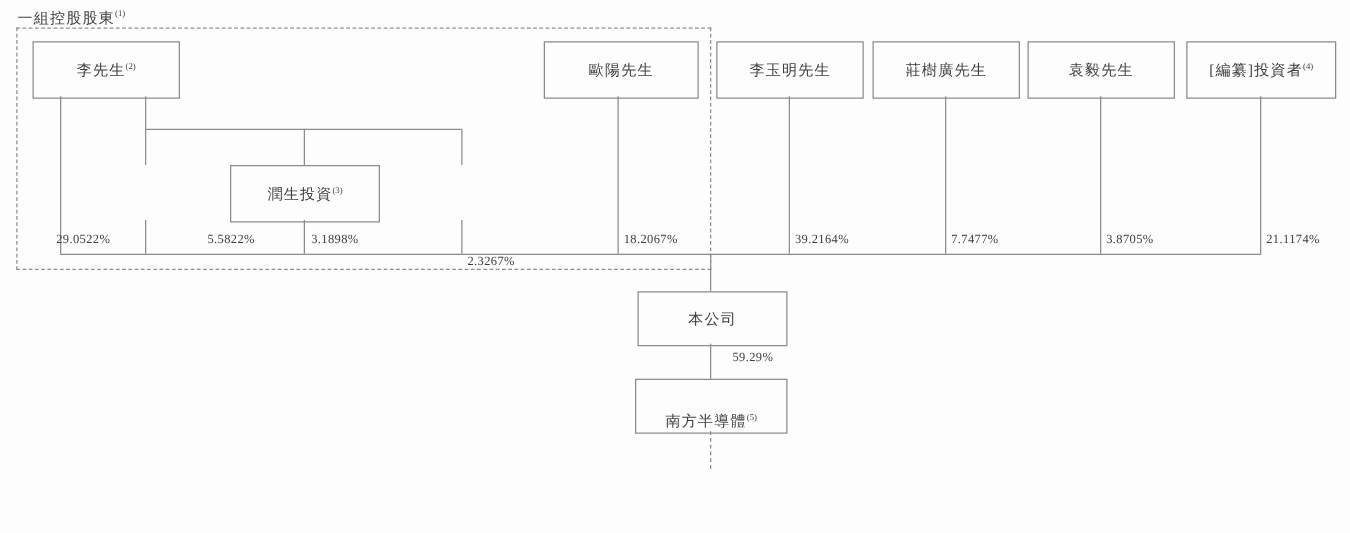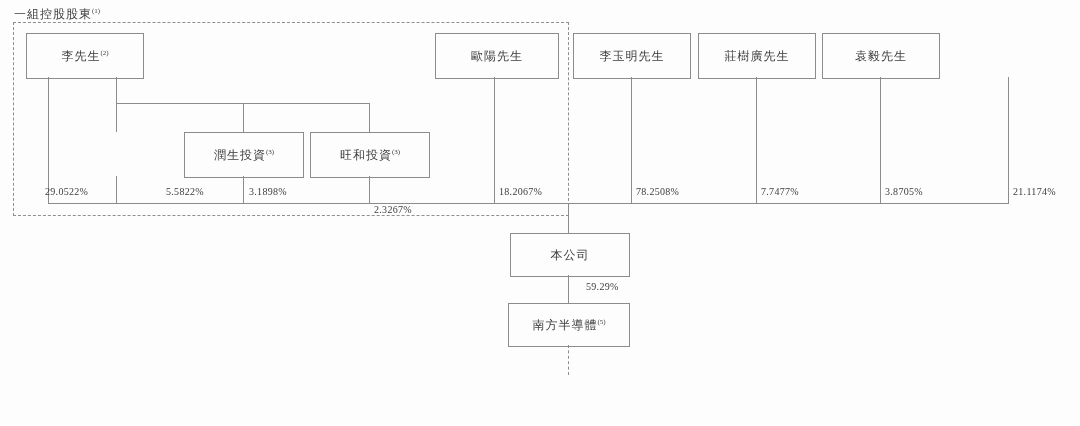--- a/index.html
+++ b/index.html
@@ -40,32 +40,32 @@
   </div>
   <div class="node" style="left:573px;top:33px;width:116px;height:44px;">
     <span><span>李玉明先生</span><sup></sup></span>
   </div>
   <div class="node" style="left:698px;top:33px;width:116px;height:44px;">
     <span><span>莊樹廣先生</span><sup></sup></span>
   </div>
   <div class="node" style="left:822px;top:33px;width:116px;height:44px;">
     <span><span>袁毅先生</span><sup></sup></span>
   </div>
+  <div class="node" style="left:949px;top:33px;width:118px;height:44px;">
+    <span><span>[編纂]投資者</span><sup>(4)</sup></span>
+  </div>
 
   <div class="node" style="left:184px;top:132px;width:118px;height:44px;">
     <span><span>潤生投資</span><sup>(3)</sup></span>
-  </div>
-  <div class="node" style="left:310px;top:132px;width:118px;height:44px;">
-    <span><span>旺和投資</span><sup>(3)</sup></span>
   </div>
 
   <div class="node" style="left:510px;top:233px;width:118px;height:42px;">
     <span><span>本公司</span><sup></sup></span>
   </div>
-  <div class="node" style="left:508px;top:303px;width:120px;height:42px;">
+  <div class="node" style="left:508px;top:303px;width:120px;height:42px;align-items:flex-end;">
     <span><span>南方半導體</span><sup>(5)</sup></span>
   </div>
 
   <div class="vline" style="left:48px;top:77px;height:126px;"></div>
   <div class="vline" style="left:116px;top:77px;height:26px;"></div>
   <div class="hline" style="left:116px;top:103px;width:253px;"></div>
   <div class="vline" style="left:116px;top:103px;height:29px;"></div>
   <div class="vline" style="left:243px;top:103px;height:29px;"></div>
   <div class="vline" style="left:369px;top:103px;height:29px;"></div>
 
@@ -82,19 +82,19 @@
   <div class="hline" style="left:48px;top:203px;width:961px;"></div>
   <div class="vline" style="left:568px;top:203px;height:30px;"></div>
   <div class="vline" style="left:568px;top:275px;height:28px;"></div>
   <div class="vdash" style="left:568px;top:345px;height:30px;"></div>
 
   <div class="pct" style="left:45px;top:186px;">29.0522%</div>
   <div class="pct" style="left:122px;top:186px;padding-left:44px;">5.5822%</div>
   <div class="pct" style="left:249px;top:186px;">3.1898%</div>
   <div class="pct" style="left:374px;top:204px;">2.3267%</div>
   <div class="pct" style="left:499px;top:186px;">18.2067%</div>
-  <div class="pct" style="left:636px;top:186px;">78.2508%</div>
+  <div class="pct" style="left:636px;top:186px;">39.2164%</div>
   <div class="pct" style="left:761px;top:186px;">7.7477%</div>
   <div class="pct" style="left:885px;top:186px;">3.8705%</div>
   <div class="pct" style="left:1013px;top:186px;">21.1174%</div>
   <div class="pct" style="left:575px;top:281px;padding-left:11px;">59.29%</div>
 
 </div>
 
 </body></html>

